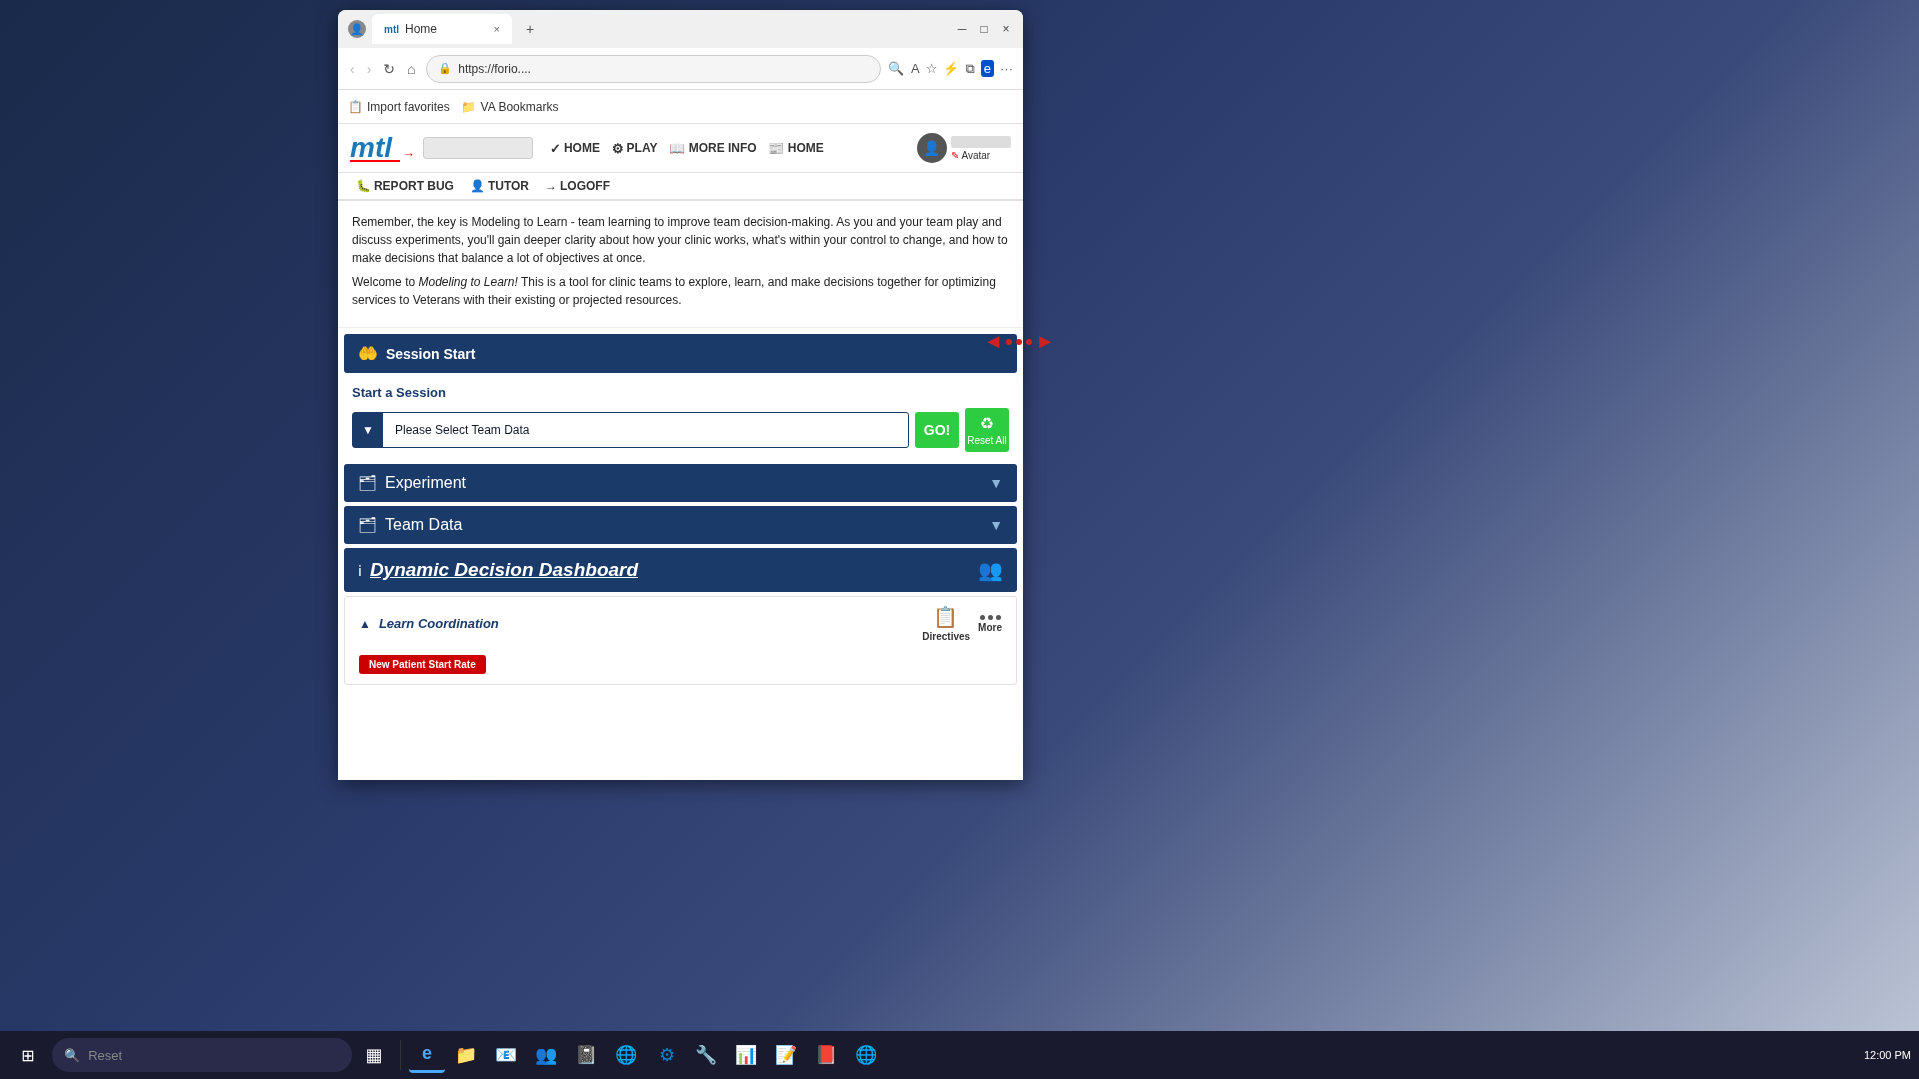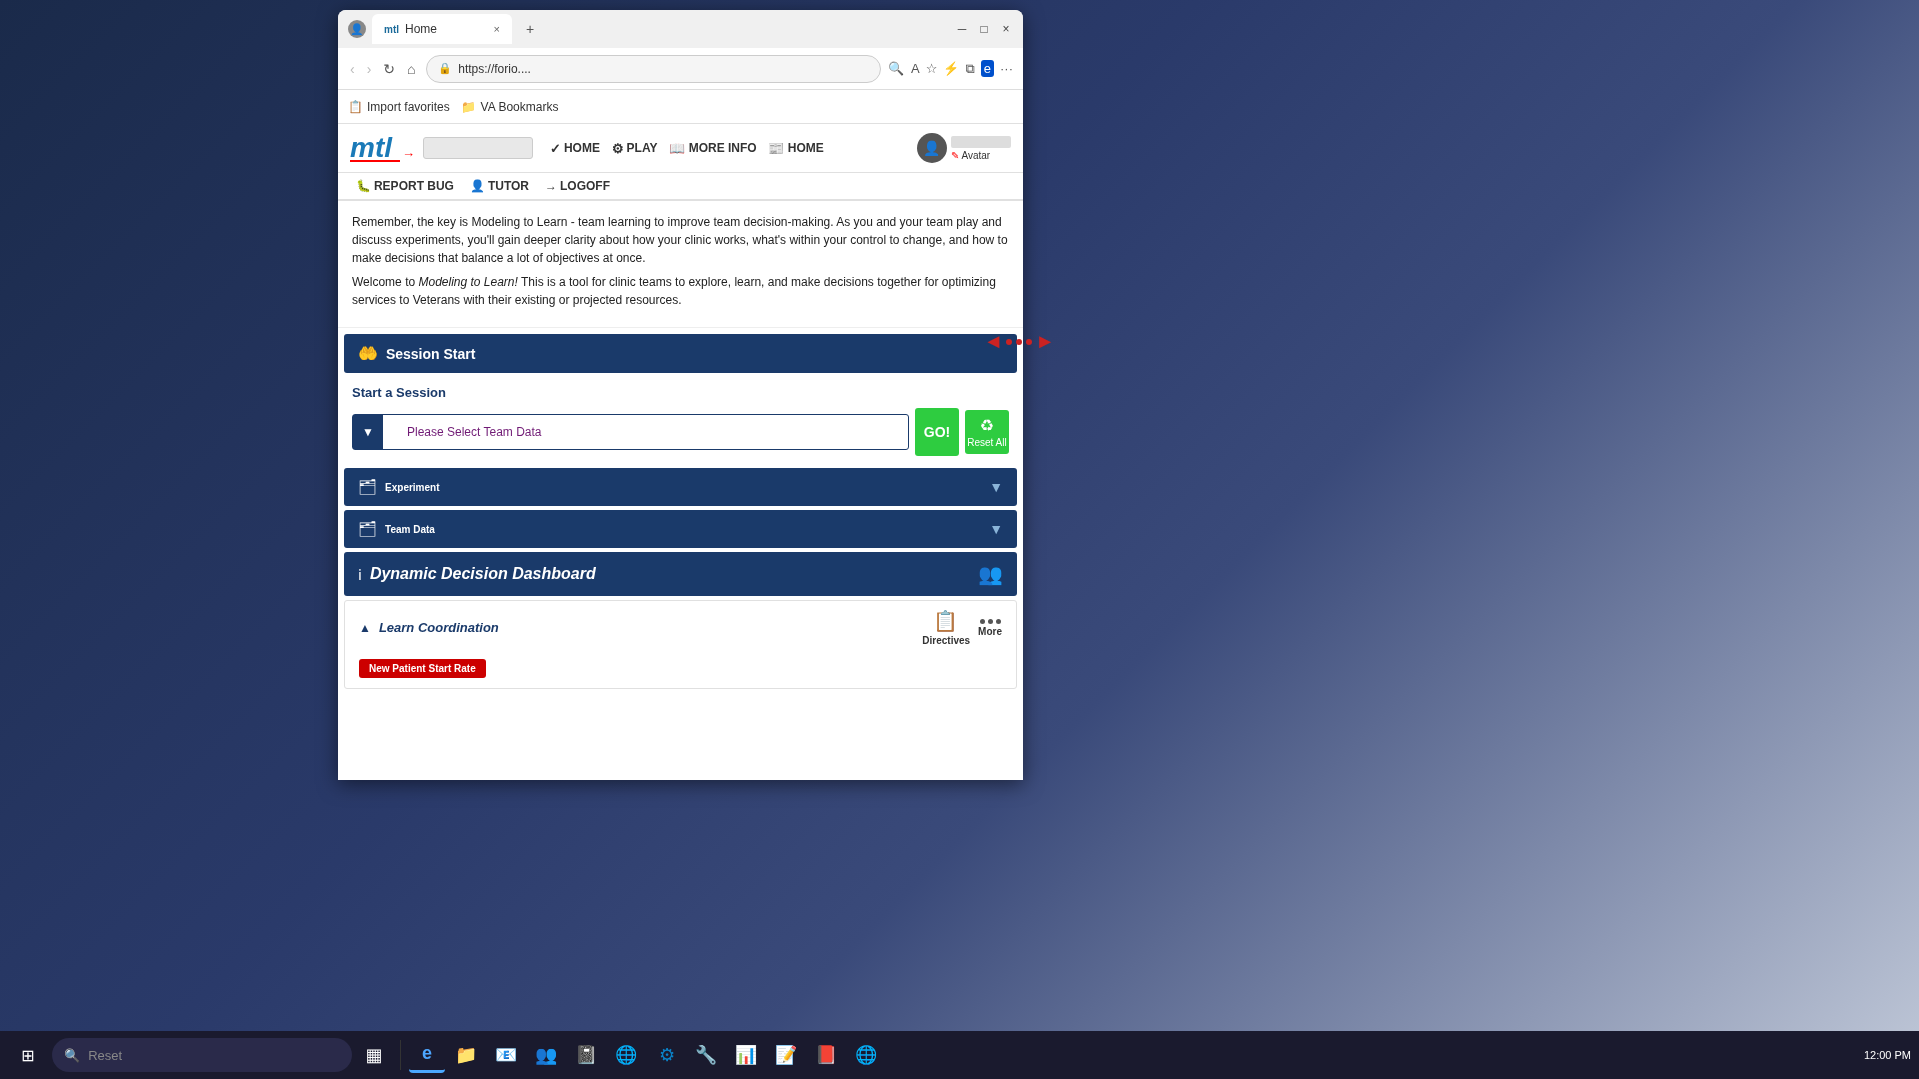--- a/index.html
+++ b/index.html
@@ -324,31 +324,31 @@
       width: 30px;
       height: 100%;
       display: flex;
       align-items: center;
       justify-content: center;
       cursor: pointer;
       font-size: 12px;
     }
     .dropdown-text {
       flex: 1;
-      padding: 0 24px;
-      font-size: 12px;
-      color: #701a75;
+      padding: 0 12px;
+      font-size: 12px;
+      color: #0f172a;
     }
     .go-btn {
       background: #2ecc40;
       color: white;
       border: none;
       border-radius: 3px;
       width: 44px;
-      height: 48px;
+      height: 36px;
       font-size: 14px;
       font-weight: bold;
       cursor: pointer;
     }
     .reset-btn {
       background: #2ecc40;
       color: white;
       border: none;
       border-radius: 3px;
       width: 44px;
@@ -369,37 +369,37 @@
       color: white;
       padding: 10px 14px;
       display: flex;
       align-items: center;
       gap: 8px;
       margin: 4px 6px;
       border-radius: 3px;
       cursor: pointer;
     }
     .accordion-icon { font-size: 15px; }
-    .accordion-title { font-size: 10px; font-weight: bold; flex: 1; }
+    .accordion-title { font-size: 16px; font-weight: normal; flex: 1; }
     .accordion-arrow { font-size: 14px; color: #8ab4d8; }
 
     
     .ddd-panel {
       background: #1a3a6a;
       color: white;
       padding: 10px 14px;
       display: flex;
       align-items: center;
       gap: 8px;
       margin: 4px 6px;
       border-radius: 3px;
       cursor: pointer;
     }
     .ddd-icon { font-size: 15px; }
-    .ddd-title { font-size: 16px; font-weight: bold; font-style: italic; flex: 1; }
+    .ddd-title { font-size: 19px; font-weight: bold; font-style: italic; flex: 1; text-decoration: underline; }
     .ddd-user-icon { font-size: 20px; color: #8ab4d8; }
 
     
     .care-coord {
       margin: 0 6px 4px;
       border: 1px solid #e0e0e0;
       border-radius: 3px;
     }
     .care-coord-header {
       padding: 8px 14px;

